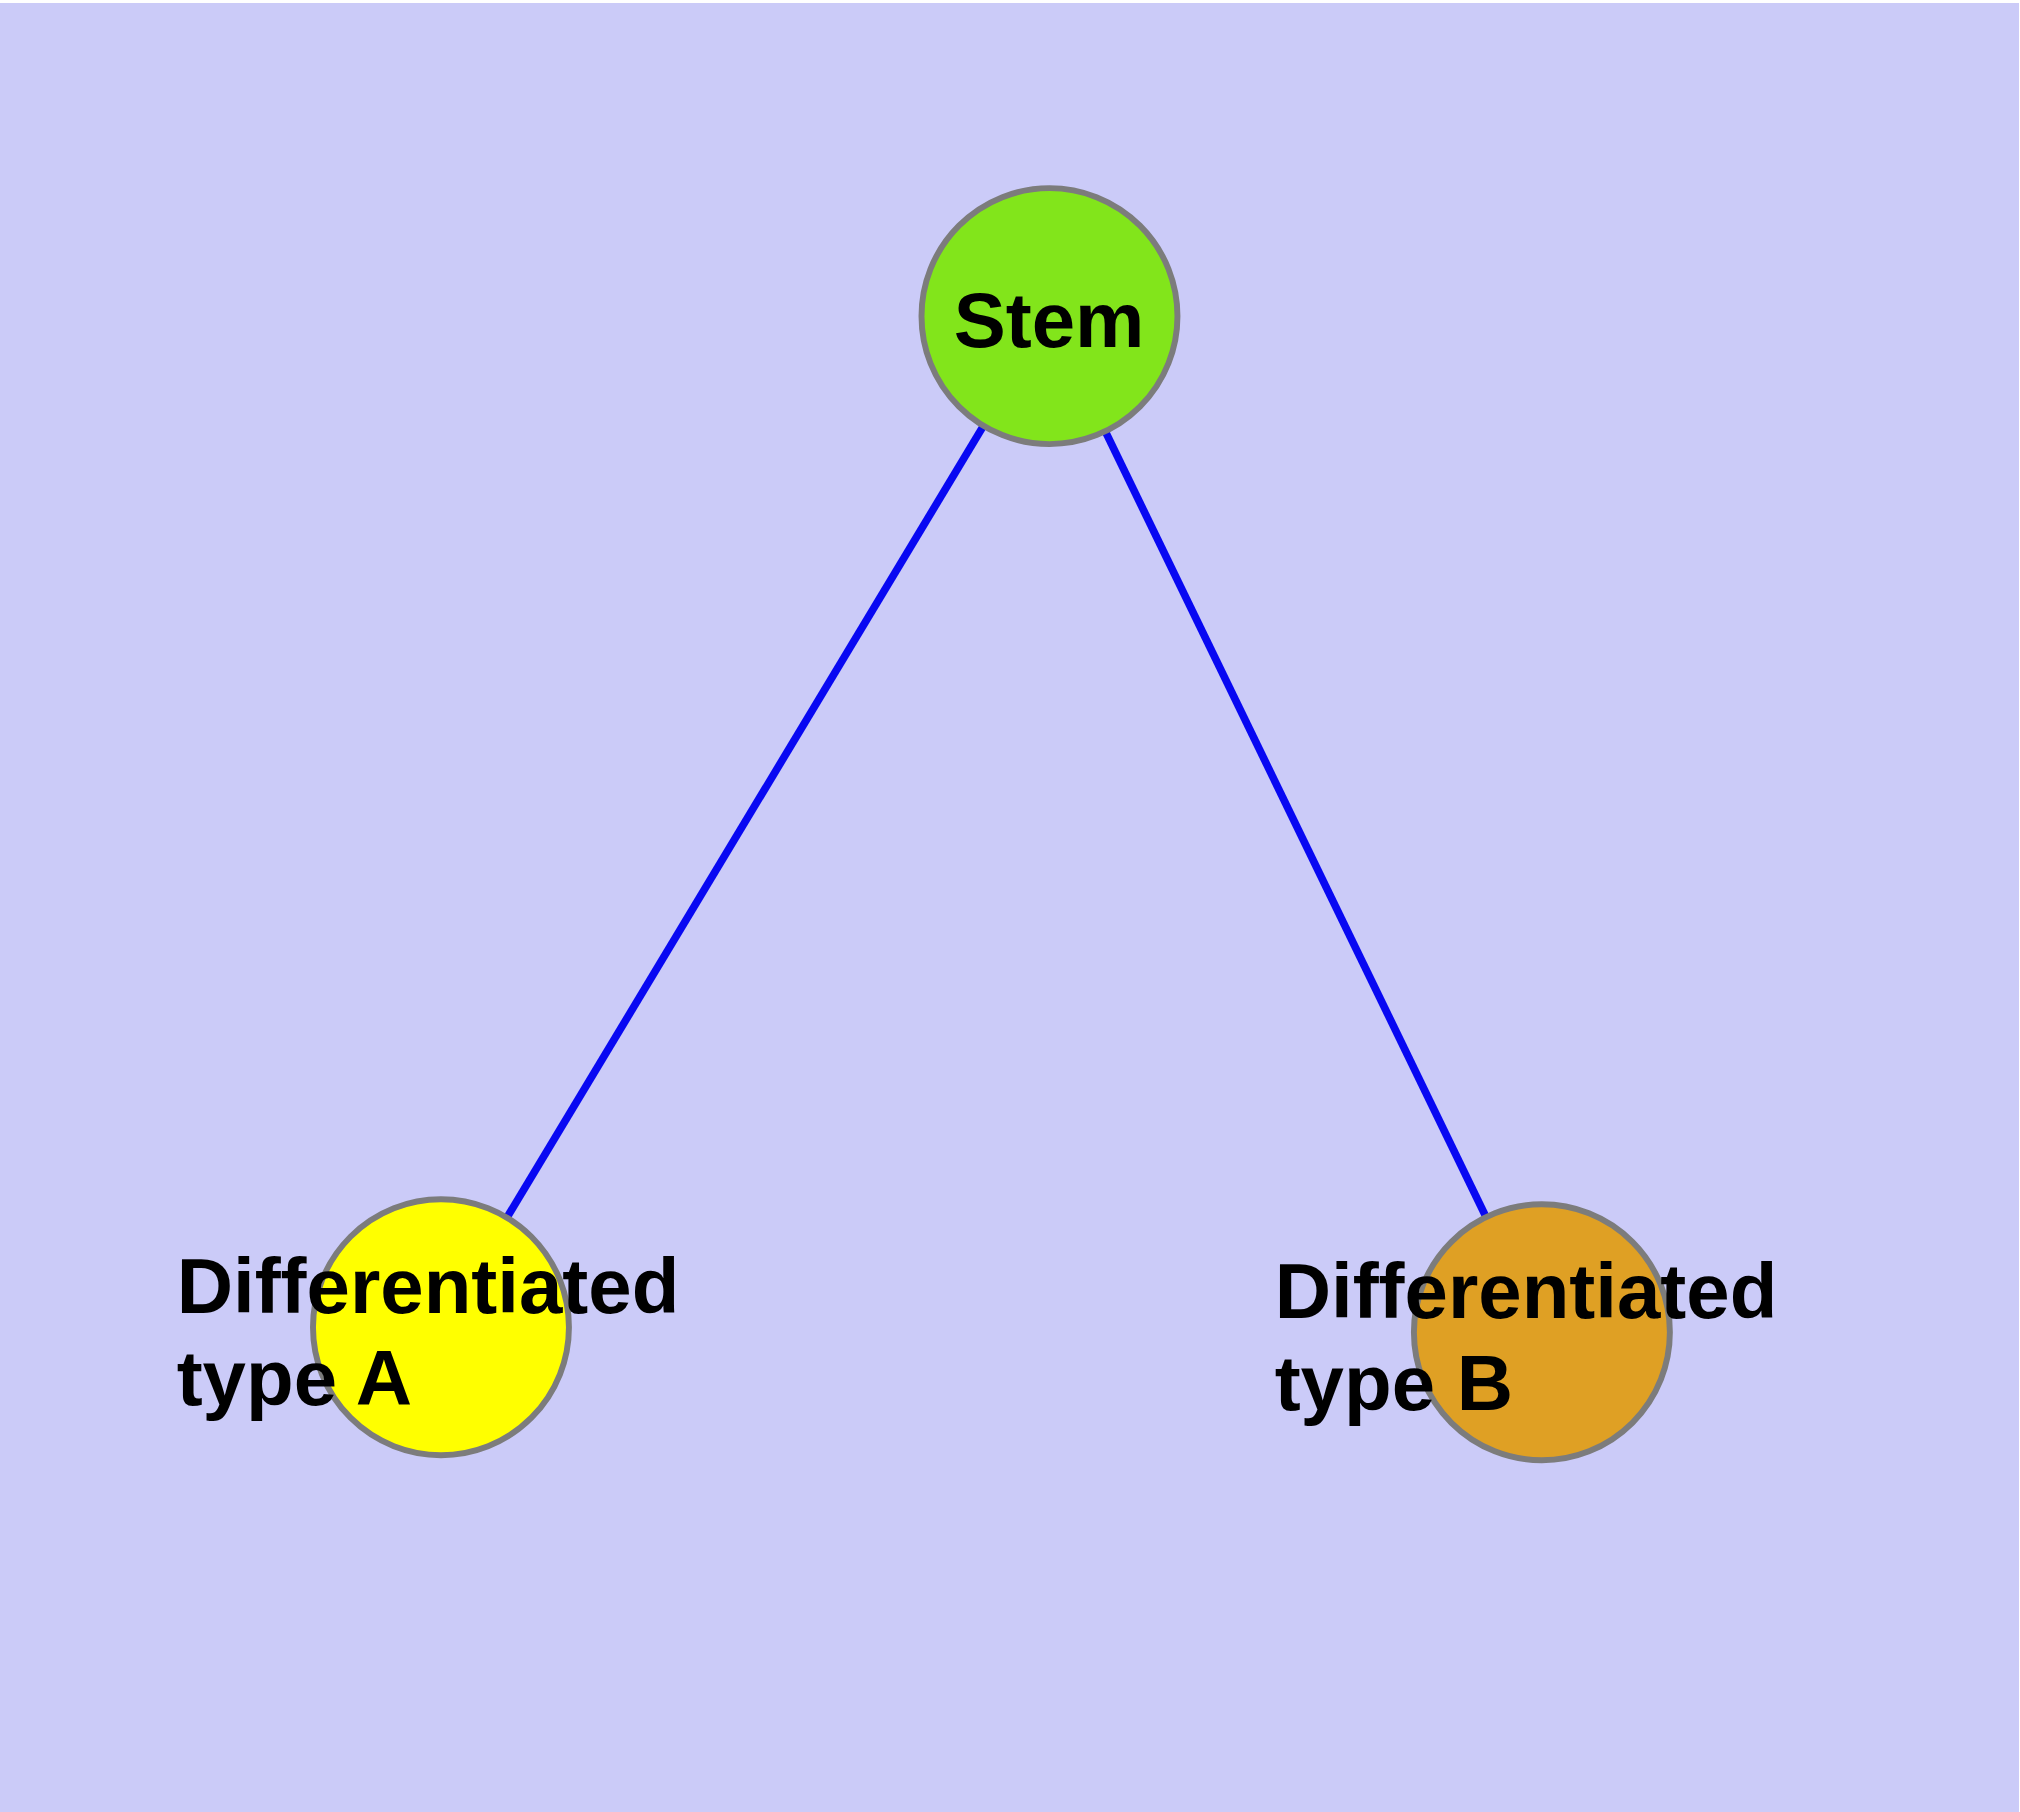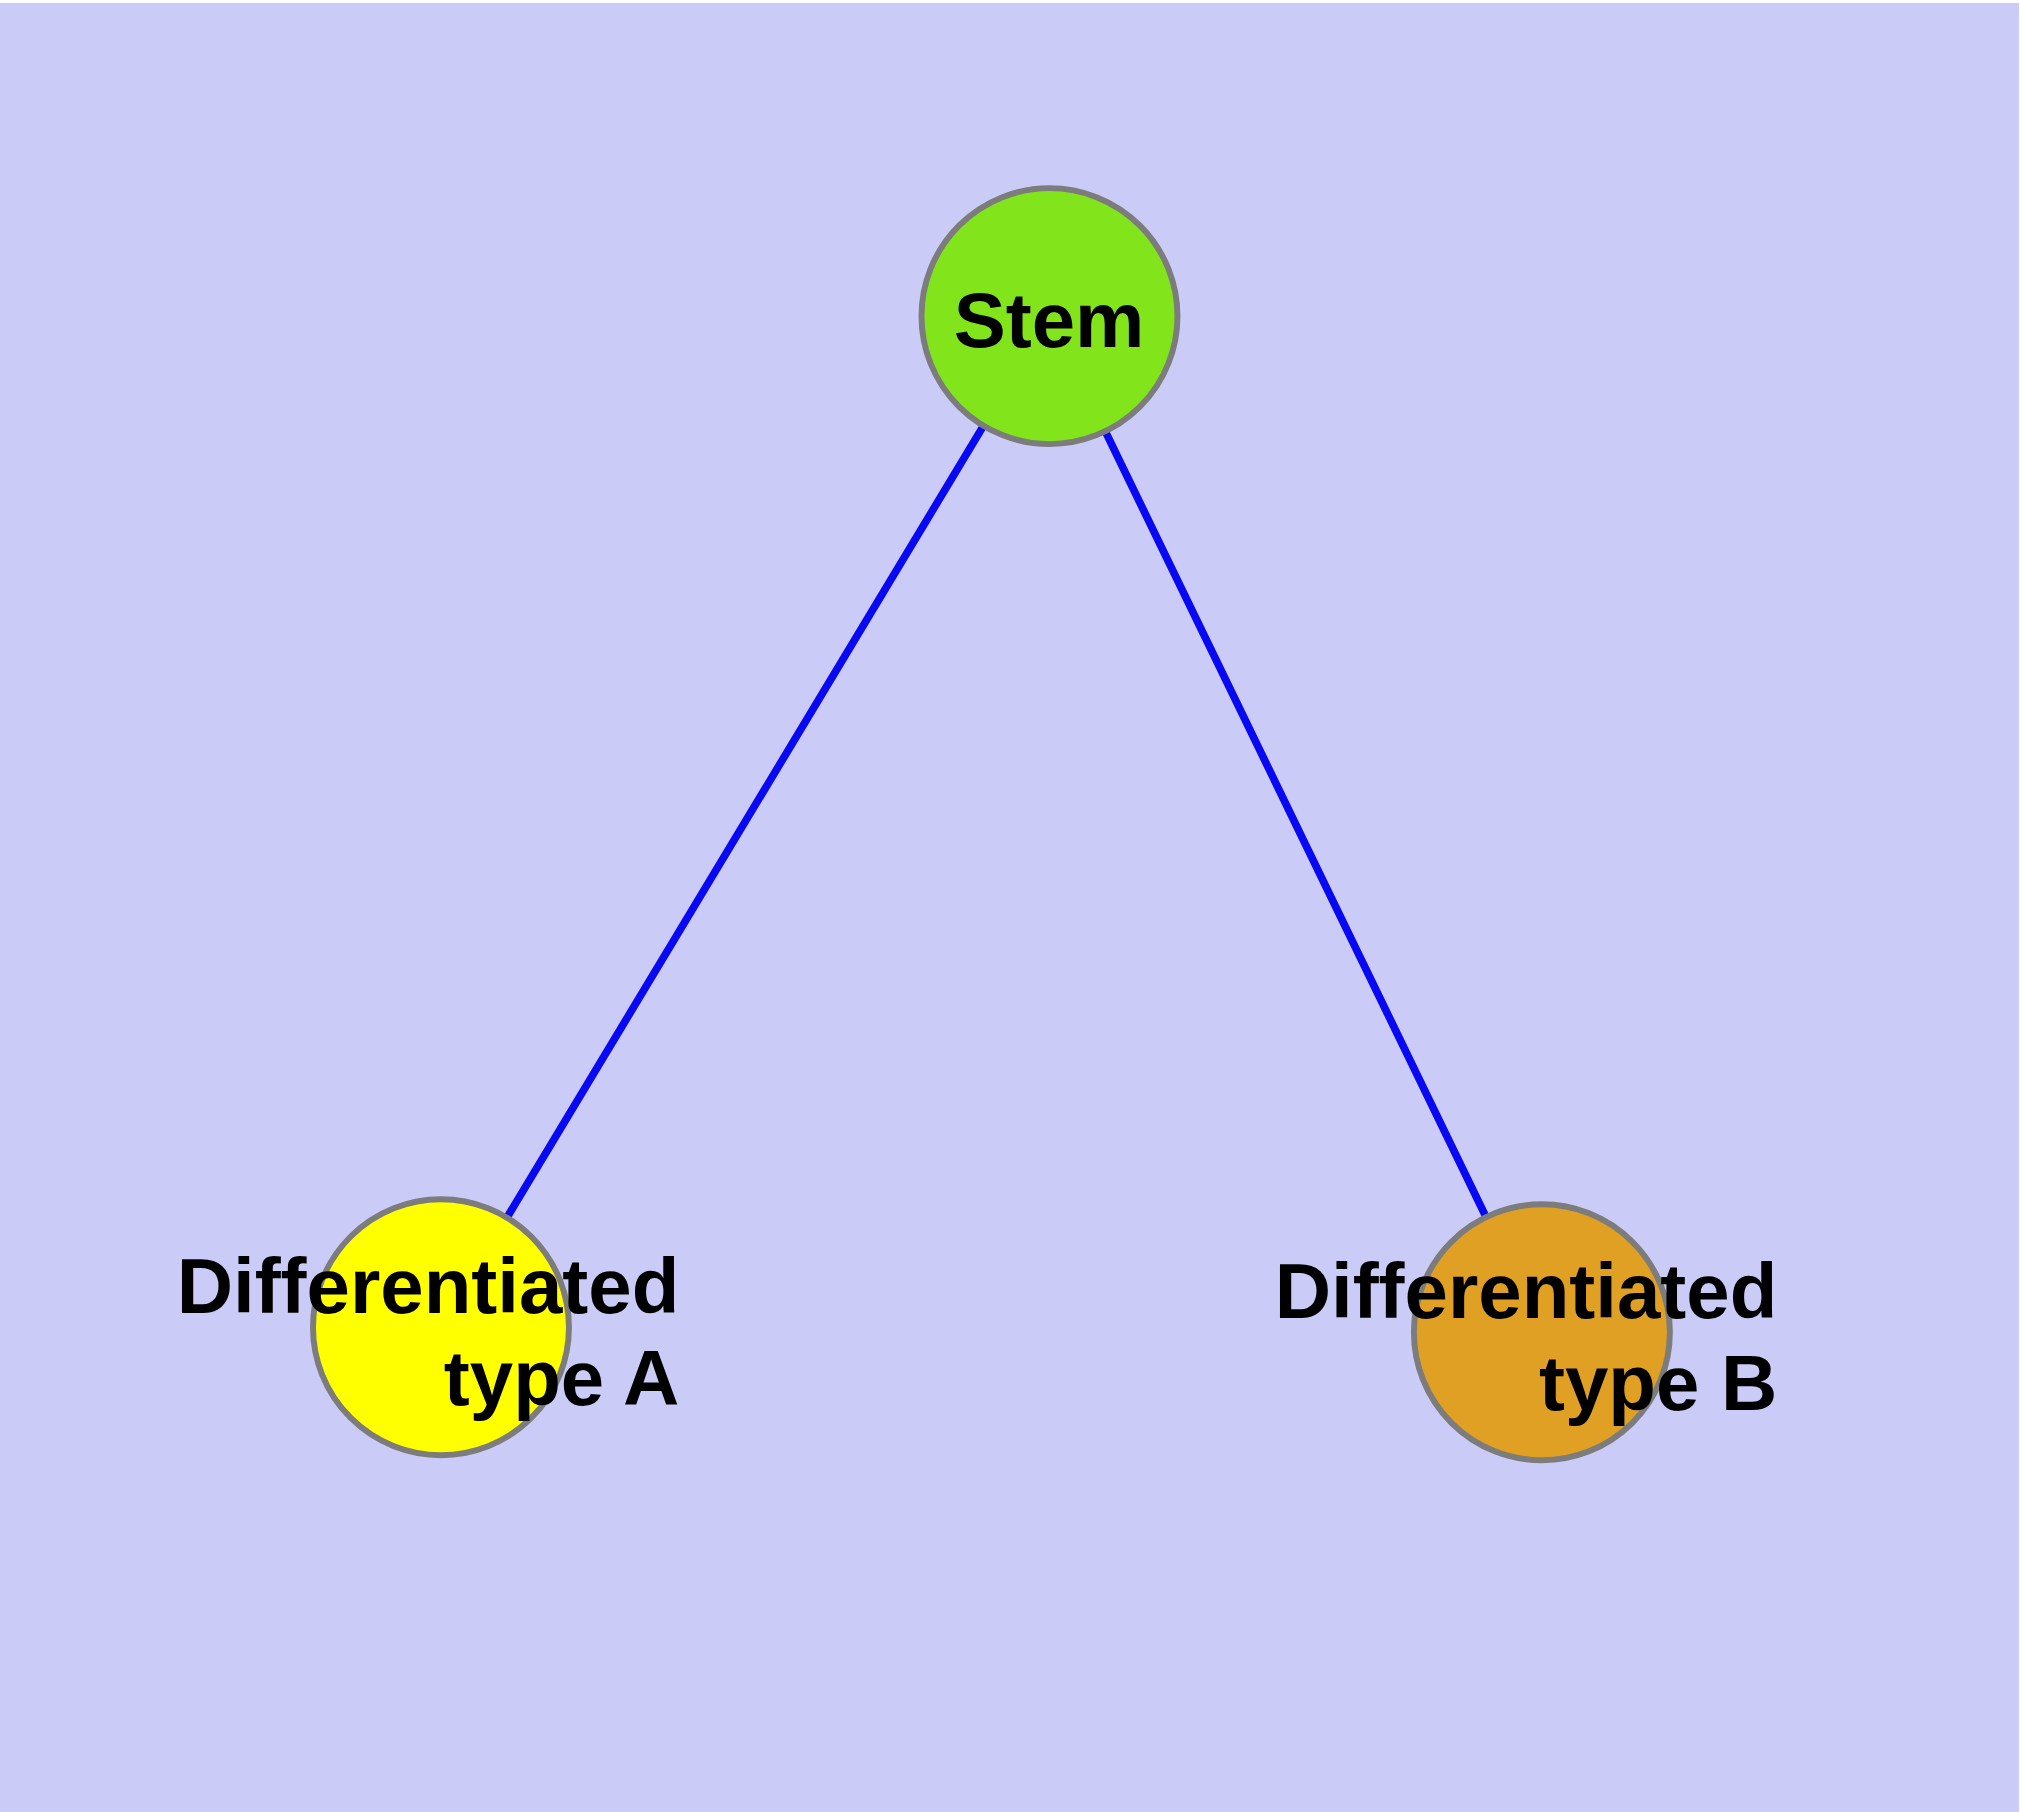--- a/index.html
+++ b/index.html
@@ -40,21 +40,21 @@
     stroke: #7c7c7c;
     stroke-width: 7;
   }
   .node-label {
     position: absolute;
     transform: translate(-50%, -50%);
     color: #000000;
     font-weight: 700;
     font-size: 78px;
     line-height: 1.18;
-    text-align: right;
+    text-align: left;
     white-space: pre-line;
     letter-spacing: 0px;
   }
   .label-stem   { left: 1049px; top: 320px; }
   .label-type-a { left: 428px;  top: 1332px; }
   .label-type-b { left: 1526px; top: 1337px; }
 </style>
 </head>
 <body>
 

